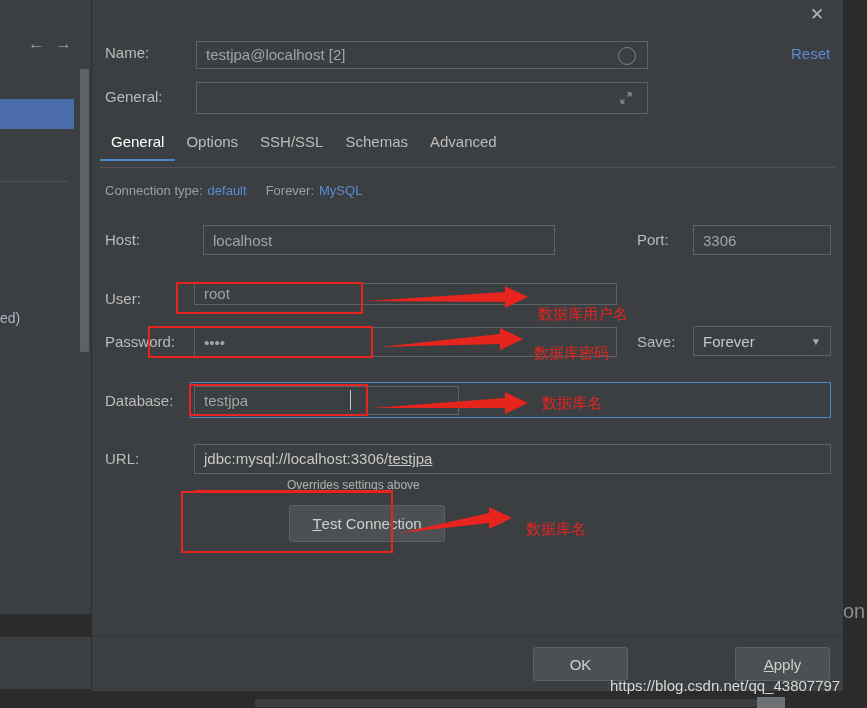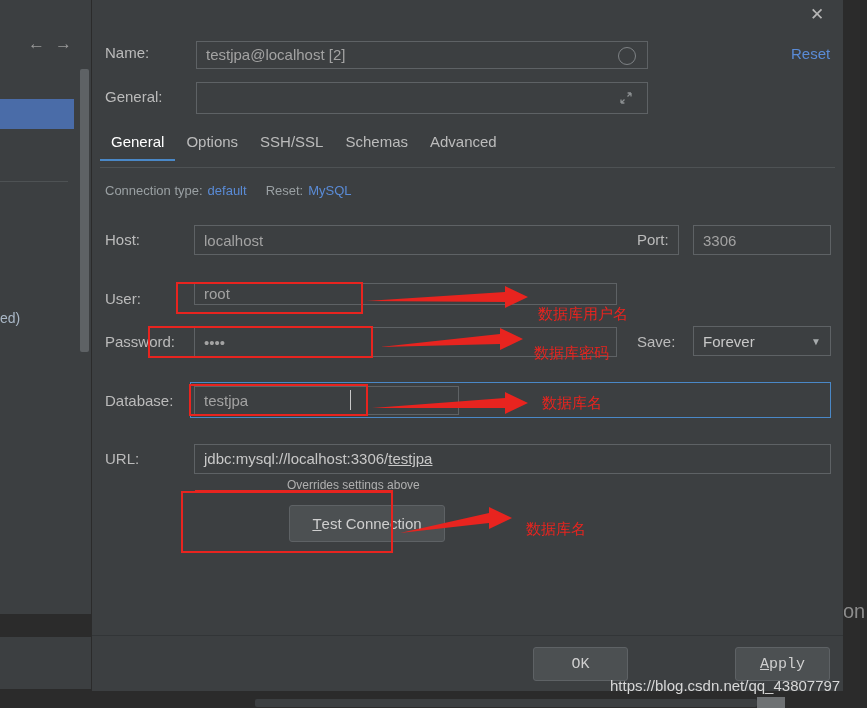--- a/index.html
+++ b/index.html
@@ -139,21 +139,21 @@
     left: 0; right: 0; bottom: -1px; height: 2px;
     background: #4a88c7;
   }
 
   #conn-type-row { left: 13px; top: 183px; gap: 5px; }
   .meta-label { color: #9aa0a3; font-size: 13px; }
   .meta-link { color: #5a8bd6; font-size: 13px; cursor: pointer; }
 
   
   #host-label { left: 13px; top: 231px; }
-  #host-field { position: absolute; left: 102px; top: 225px; width: 485px; height: 30px; }
+  #host-field { position: absolute; left: 111px; top: 225px; width: 352px; height: 30px; }
   #port-label { left: 545px; top: 231px; }
   #port-field { position: absolute; left: 601px; top: 225px; width: 138px; height: 30px; }
 
   #user-label { left: 13px; top: 290px; }
   #user-field { position: absolute; left: 102px; top: 283px; width: 423px; height: 22px; }
 
   #pass-label { left: 13px; top: 333px; }
   #pass-field { position: absolute; left: 102px; top: 327px; width: 423px; height: 30px; }
   #save-label { left: 545px; top: 333px; }
   #save-select {
@@ -205,21 +205,21 @@
   #dialog-footer {
     position: absolute; left: 0; bottom: 0; width: 751px; height: 55px;
     background: #3c3f41;
     border-top: 1px solid #323537;
   }
   .dbtn {
     position: absolute; top: 11px;
     height: 32px; width: 93px;
     background: #4c5052; border: 1px solid #5e6265; border-radius: 3px;
     color: #cfcfcf; font-size: 15px;
-    font-family: Liberation Mono, monospace;
+    font-family: Liberation Sans, sans-serif;
     display: flex; align-items: center; justify-content: center;
     cursor: pointer;
   }
   #ok-btn     { left: 441px; }
   #cancel-btn { left: 542px; }
   #apply-btn  { left: 643px; }
   #apply-btn .mn { text-decoration: underline; }
 
   
   .ann-box {
@@ -286,21 +286,21 @@
       <div class="tab active">General</div>
       <div class="tab">Options</div>
       <div class="tab">SSH/SSL</div>
       <div class="tab">Schemas</div>
       <div class="tab">Advanced</div>
     </div>
 
     <div class="row" id="conn-type-row">
       <span class="meta-label">Connection type:</span>
       <span class="meta-link">default</span>
-      <span class="meta-label" style="margin-left:14px">Reset:</span>
+      <span class="meta-label" style="margin-left:14px">Forever:</span>
       <span class="meta-link">MySQL</span>
     </div>
 
     <div class="row lbl" id="host-label">Host:</div>
     <input class="field" id="host-field" value="localhost" style="">
     <div class="row lbl" id="port-label">Port:</div>
     <input class="field" id="port-field" value="3306" style="">
 
     <div class="row lbl" id="user-label">User:</div>
     <input class="field" id="user-field" value="root" style="">

